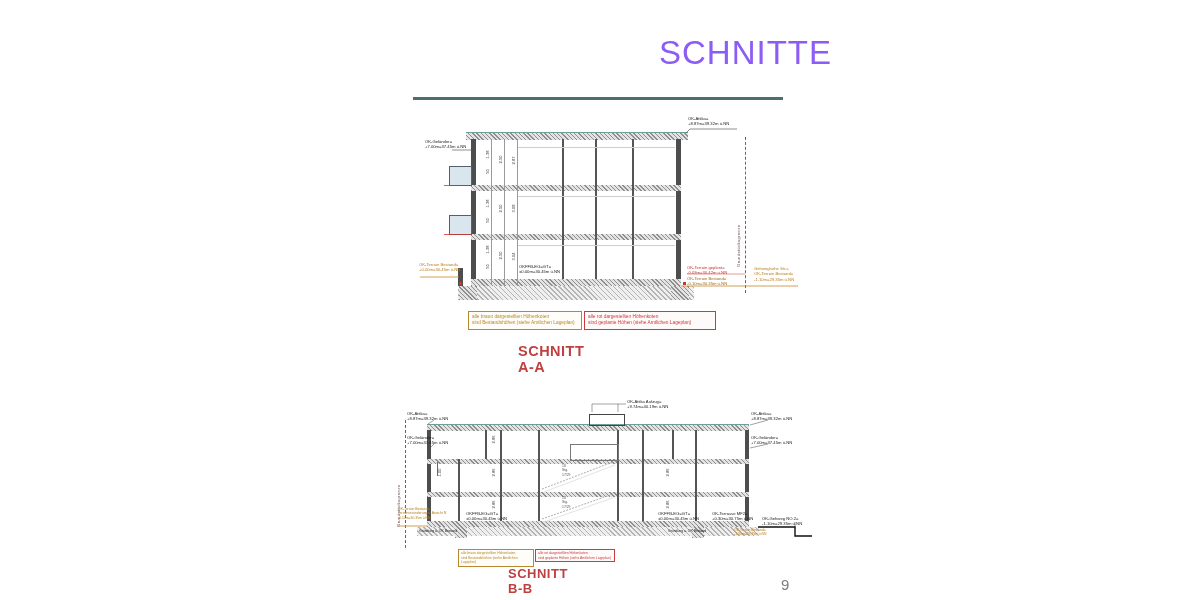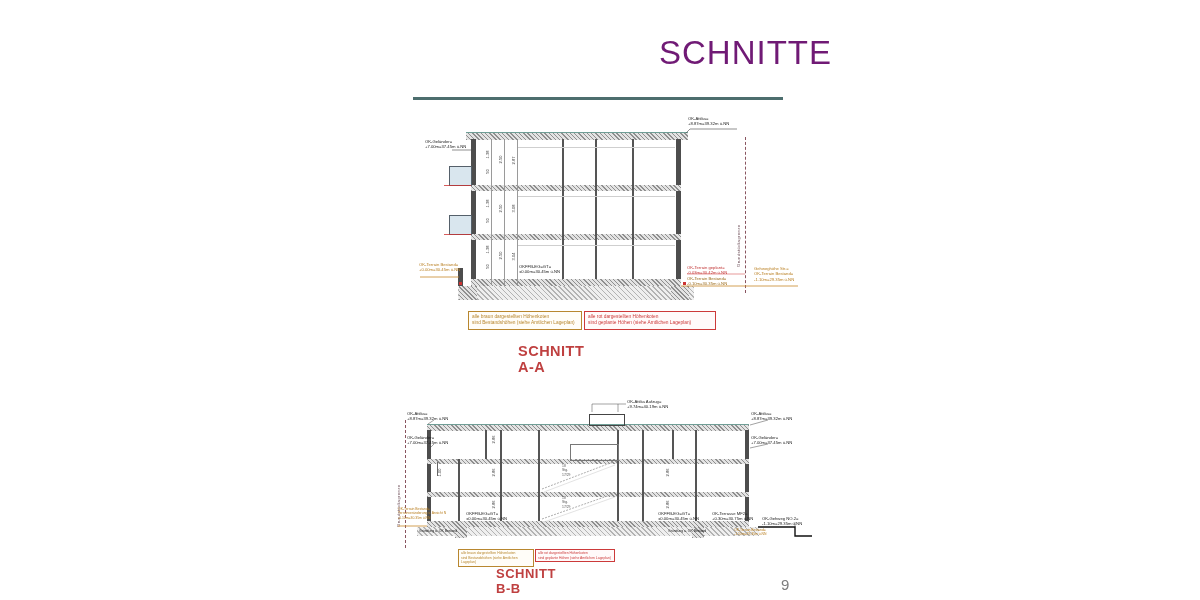--- a/index.html
+++ b/index.html
@@ -1,20 +1,20 @@
 <!DOCTYPE html>
 <html><head>
 <meta charset="utf-8">
 <style>
   html,body{margin:0;padding:0;background:#fff;}
   .canvas{position:relative;width:1200px;height:600px;background:#ffffff;
           font-family:"Liberation Sans",sans-serif;overflow:hidden;}
   .abs{position:absolute;}
   
-  .title{font-size:33px;letter-spacing:1px;color:#701a75;font-weight:400;}
+  .title{font-size:33px;letter-spacing:1px;color:#8b5cf6;font-weight:400;}
   .divider{height:3px;background:#4d6e6e;}
   .pagenum{font-size:15px;color:#7d7d7d;}
   
   .hatch{background:repeating-linear-gradient(45deg,#8f8f8f 0,#8f8f8f 1px,#e3e3e3 1px,#e3e3e3 3px);}
   .hatch-light{background:repeating-linear-gradient(45deg,#b3b3b3 0,#b3b3b3 1px,#efefef 1px,#efefef 3.5px);}
   .roof{border-top:1.5px solid #6f9e96;}
   .wall{background:#4d4d4d;}
   .col{background:#555;width:2px;}
   .thinline{background:#cfcfcf;height:1px;}
   .dimline{background:#9a9a9a;width:1px;}
@@ -184,21 +184,21 @@
     <div class="abs ann sm orange" style="left:734px;top:528px;width:44px;">OK-Terrain Bestand=
 -1.10m=29.35m ü.NN</div>
     <div class="abs ann sm" style="left:419px;top:529px;width:60px;">Gründung a. OK Bestand</div>
     <div class="abs ann sm" style="left:668px;top:529px;width:60px;">Gründung a. OK Bestand</div>
 
     <div class="abs legendbox b small" style="left:458px;top:549px;width:70px;">alle braun dargestellten Höhenkoten
 sind Bestandshöhen (siehe Amtlichen Lageplan)</div>
     <div class="abs legendbox r small" style="left:535px;top:549px;width:74px;">alle rot dargestellten Höhenkoten
 sind geplante Höhen (siehe Amtlichen Lageplan)</div>
 
-    <div class="abs schnitt-label" style="left:496px;top:566px;font-size:13px;">SCHNITT B-B</div>
+    <div class="abs schnitt-label" style="left:508px;top:566px;font-size:13px;">SCHNITT B-B</div>
   </div>
 
   <svg class="abs" style="left:0;top:0;" width="1200" height="600" viewBox="0 0 1200 600">
 
     <line x1="452" y1="150" x2="471" y2="150" stroke="#444" stroke-width="0.6"></line>
     <polyline points="737,129 690,129 686,133" fill="none" stroke="#444" stroke-width="0.6"></polyline>
 
     <line x1="444" y1="185.5" x2="471" y2="185.5" stroke="#cc3333" stroke-width="0.8"></line>
     <line x1="444" y1="234.5" x2="471" y2="234.5" stroke="#cc3333" stroke-width="0.8"></line>
 

